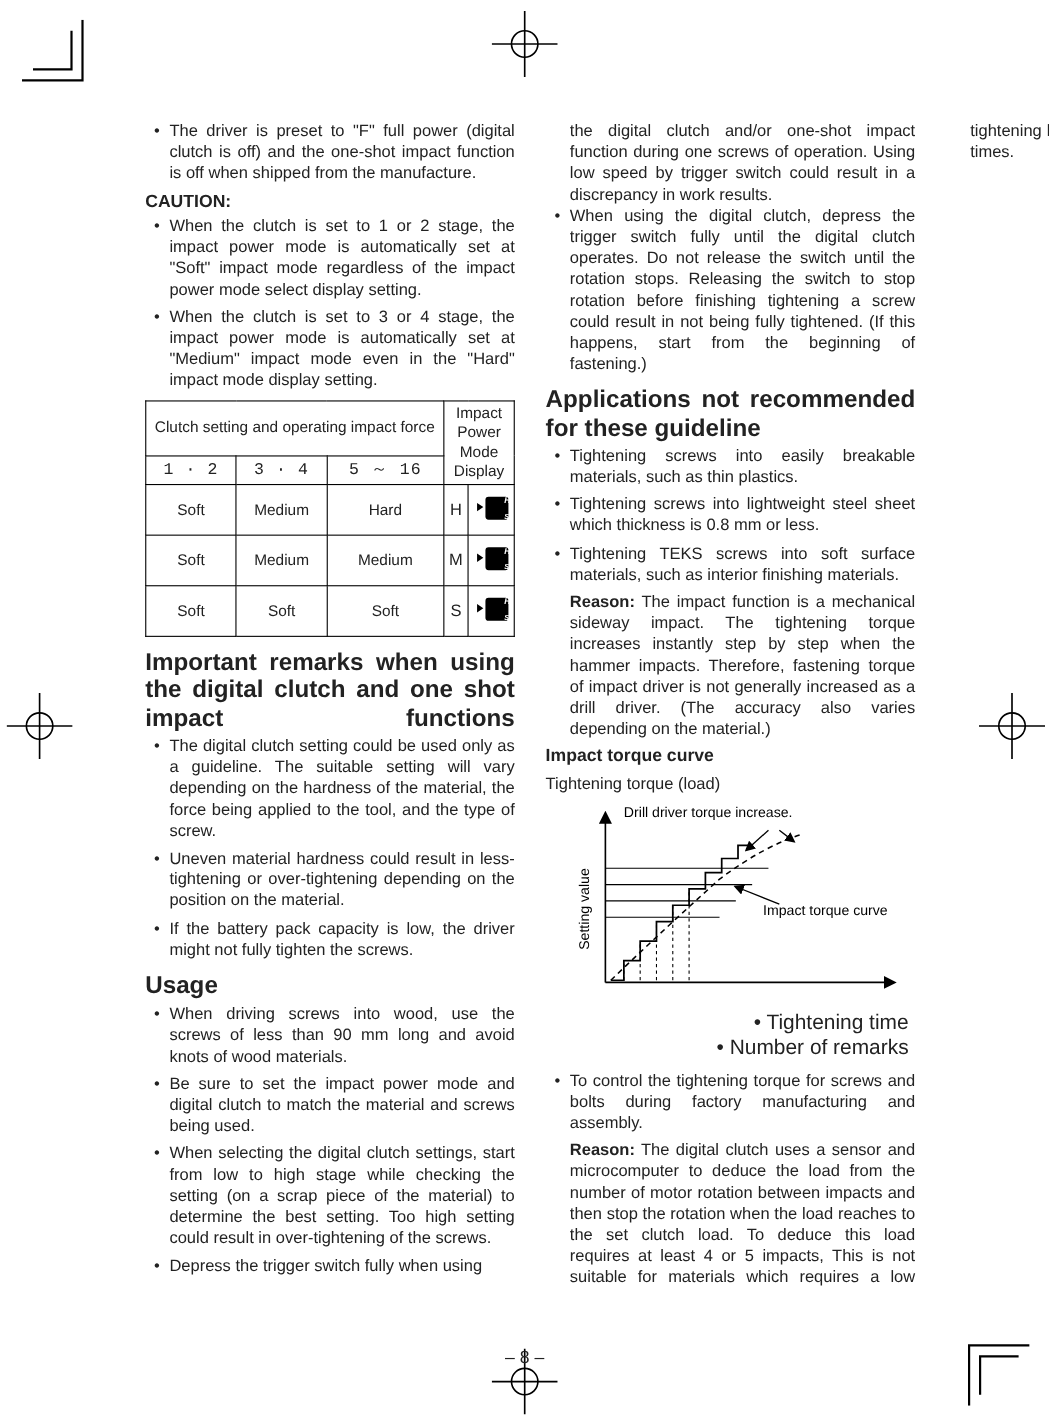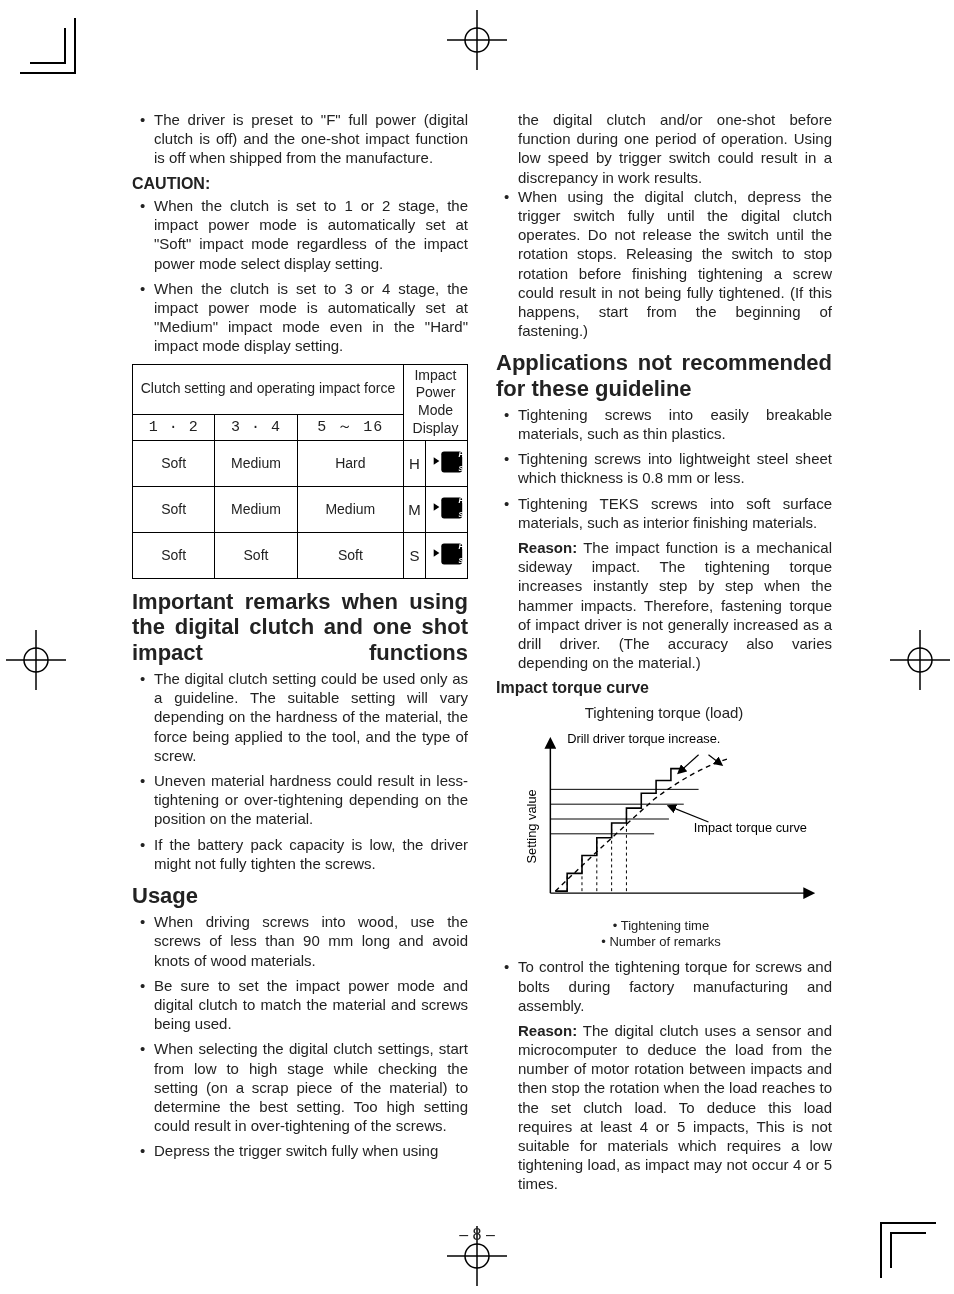--- a/index.html
+++ b/index.html
@@ -26,23 +26,23 @@
   table.clutch th, table.clutch td { border: 1px solid #000; text-align: center; vertical-align: middle; padding: 2px 2px; }
   table.clutch th { font-weight: normal; }
   table.clutch .hdr { height: 38px; padding-left: 20px; }
   table.clutch .seg { font-family: "Courier New", monospace; letter-spacing: 1px; font-size: 15px; padding: 0 2px; height: 18px; }
   table.clutch td.ic { width: 42px; padding: 0; }
   table.clutch td.lab { width: 22px; font-size: 15px; }
   table.clutch tr.body td { height: 46px; }
   .mode-icon { width: 38px; height: 32px; }
 
   .curve-block { break-inside: avoid; margin-top: 6px; }
-  .curve-title { font-size: 15px; margin: 4px 0 2px 0; text-align: center; }
+  .curve-title { font-size: 15px; margin: 4px 0 2px 0; }
   .curve-svg { width: 100%; height: 190px; }
-  .axis-note { font-size: 13px; text-align: center; padding-right: 6px; line-height: 1.2; }
+  .axis-note { font-size: 19px; text-align: right; padding-right: 6px; line-height: 1.2; }
 
   .pagenum { position: absolute; bottom: 50px; left: 0; width: 954px; text-align: center; font-size: 16px; }
 </style>
 </head>
 <body>
 
 <div class="page">
 
   <svg class="crop" style="left:20px; top:18px;" width="70" height="70">
       <path d="M0 55 H55 V0"></path>
@@ -143,21 +143,21 @@
     </ul>
 
     <h2>Usage</h2>
     <ul class="b">
       <li>When driving screws into wood, use the screws of less than 90 mm long and avoid knots of wood materials.</li>
       <li>Be sure to set the impact power mode and digital clutch to match the material and screws being used.</li>
       <li>When selecting the digital clutch settings, start from low to high stage while checking the setting (on a scrap piece of the material) to determine the best setting. Too high setting could result in over-tightening of the screws.</li>
       <li>Depress the trigger switch fully when using</li>
     </ul>
 
-    <p style="padding-left:22px;">the digital clutch and/or one-shot before function during one period of operation. Using low speed by trigger switch could result in a discrepancy in work results.</p>
+    <p style="padding-left:22px;">the digital clutch and/or one-shot impact function during one screws of operation. Using low speed by trigger switch could result in a discrepancy in work results.</p>
     <ul class="b">
       <li>When using the digital clutch, depress the trigger switch fully until the digital clutch operates. Do not release the switch until the rotation stops. Releasing the switch to stop rotation before finishing tightening a screw could result in not being fully tightened. (If this happens, start from the beginning of fastening.)</li>
     </ul>
 
     <h2>Applications not recommended for these guideline</h2>
     <ul class="b">
       <li>Tightening screws into easily breakable materials, such as thin plastics.</li>
       <li>Tightening screws into lightweight steel sheet which thickness is 0.8 mm or less.</li>
       <li>Tightening TEKS screws into soft surface materials, such as interior finishing materials.</li>
     </ul>

